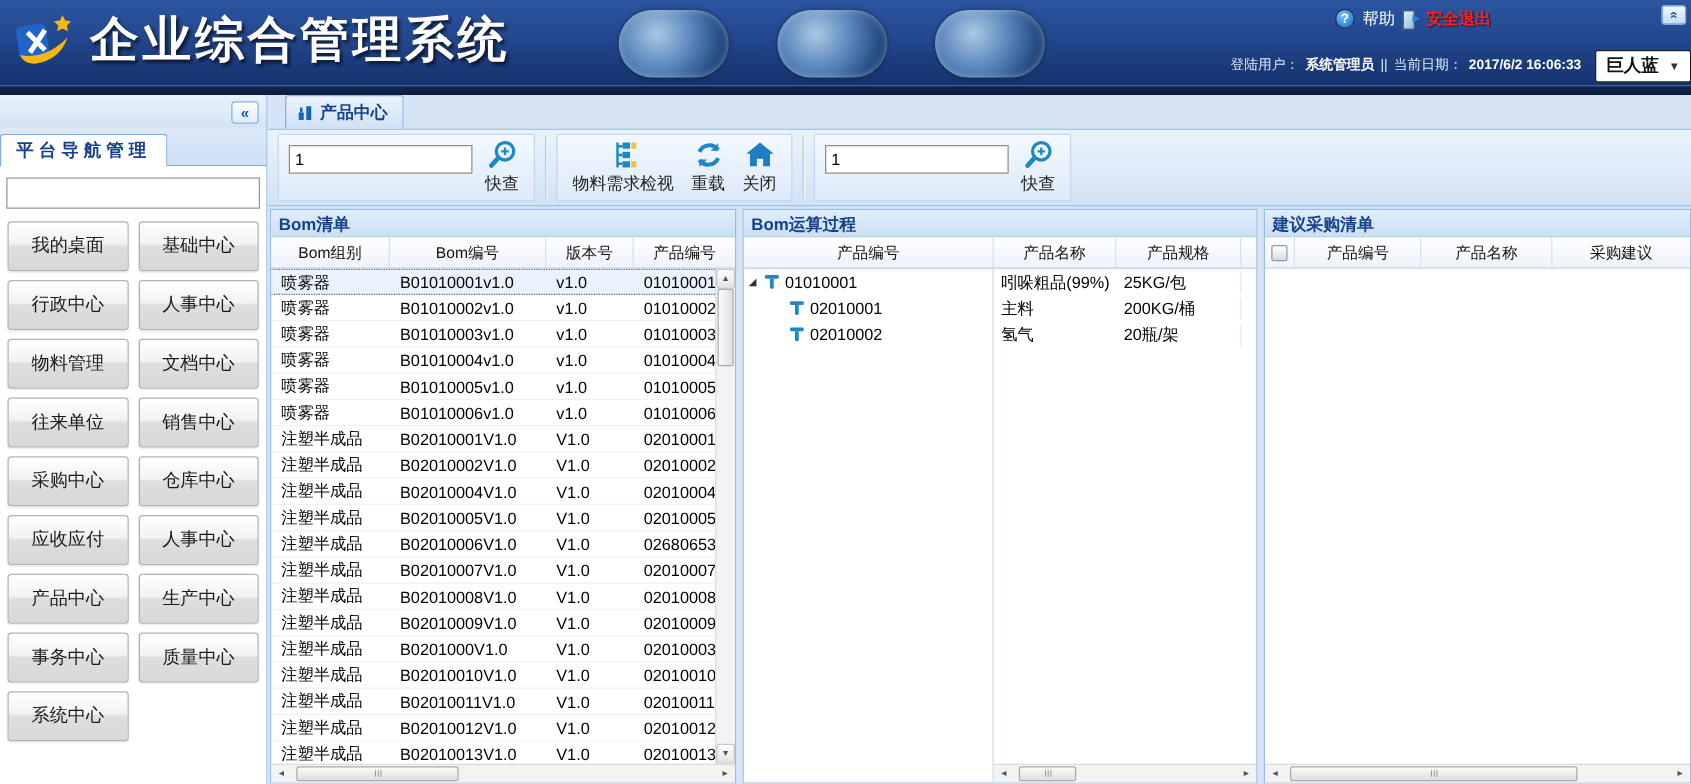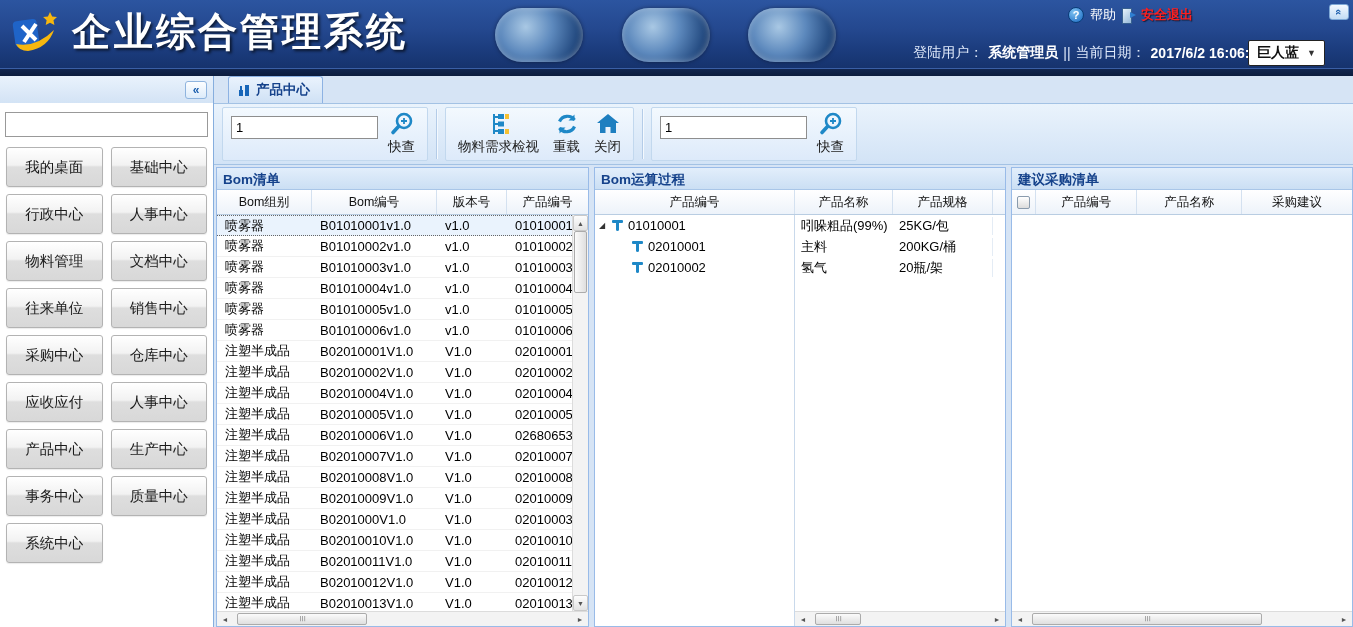--- a/index.html
+++ b/index.html
@@ -26,23 +26,23 @@
   .logout { color:#ff1f1f; font-weight:bold; text-shadow:1px 1px 1px rgba(0,0,0,.6); }
   .door-icon { display:inline-block; width:13px; height:14px; position:relative; }
   .door-icon::before { content:""; position:absolute; left:0; top:0; width:8px; height:14px;
     background:linear-gradient(135deg,#e7f2fb,#96b9da); border:1px solid #38608f; }
   .door-icon::after { content:""; position:absolute; right:-1px; top:4px; width:0; height:0;
     border-left:6px solid #2f7fd1; border-top:3px solid transparent; border-bottom:3px solid transparent; }
   .banner-collapse { position:absolute; top:4px; right:4px; width:20px; height:16px; border-radius:3px;
     background:linear-gradient(#f3f9ff,#c3dcf4); border:1px solid #7fa9d6; color:#1b5fae; font-weight:bold;
     display:flex; align-items:center; justify-content:center; font-size:11px; }
   .banner-collapse span { display:inline-block; transform:rotate(90deg); }
-  .banner-userline { position:absolute; top:44px; right:88px; color:#dfe9fa; font-size:14px; display:flex; align-items:center; gap:5px; }
+  .banner-userline { position:absolute; top:44px; right:88px; color:#dfe9fa; font-size:11px; display:flex; align-items:center; gap:5px; }
   .banner-userline b { color:#fff; font-weight:bold; }
-  .theme-select { position:absolute; top:40px; right:28px; background:#fff; border:1px solid #222; border-radius:2px;
+  .theme-select { position:absolute; top:40px; right:0; background:#fff; border:1px solid #222; border-radius:2px;
     padding:3px 8px; font-size:14px; font-weight:bold; color:#111; display:flex; align-items:center; gap:8px; }
   .theme-caret { font-size:9px; color:#333; }
 
   
   .app-body { display:flex; height:551px; }
 
   
   .sidebar { width:214px; background:#fff; border-right:1px solid #86aede; display:flex; flex-direction:column; }
   .side-topstrip { height:27px; background:linear-gradient(#e9f2fc,#d3e3f5); display:flex; justify-content:flex-end; align-items:center; padding-right:6px; }
   .side-collapse-btn { width:22px; height:18px; border-radius:3px; background:linear-gradient(#fdfeff,#dcebfa);
@@ -181,20 +181,23 @@
   <div class="banner-bottom-strip"></div>
 </div>
 
 <div class="app-body">
 
   <div class="sidebar">
     <div class="side-topstrip">
       <div class="side-collapse-btn">
           <span>«</span>
         </div>
+    </div>
+    <div class="side-tabs">
+      <span class="side-tab">平台导航管理</span>
     </div>
     <div class="side-content">
       <input class="side-search" type="text" value="" style="">
       <div class="nav-grid">
           <div class="nav-btn">我的桌面</div>
           <div class="nav-btn">基础中心</div>
           <div class="nav-btn">行政中心</div>
           <div class="nav-btn">人事中心</div>
           <div class="nav-btn">物料管理</div>
           <div class="nav-btn">文档中心</div>

